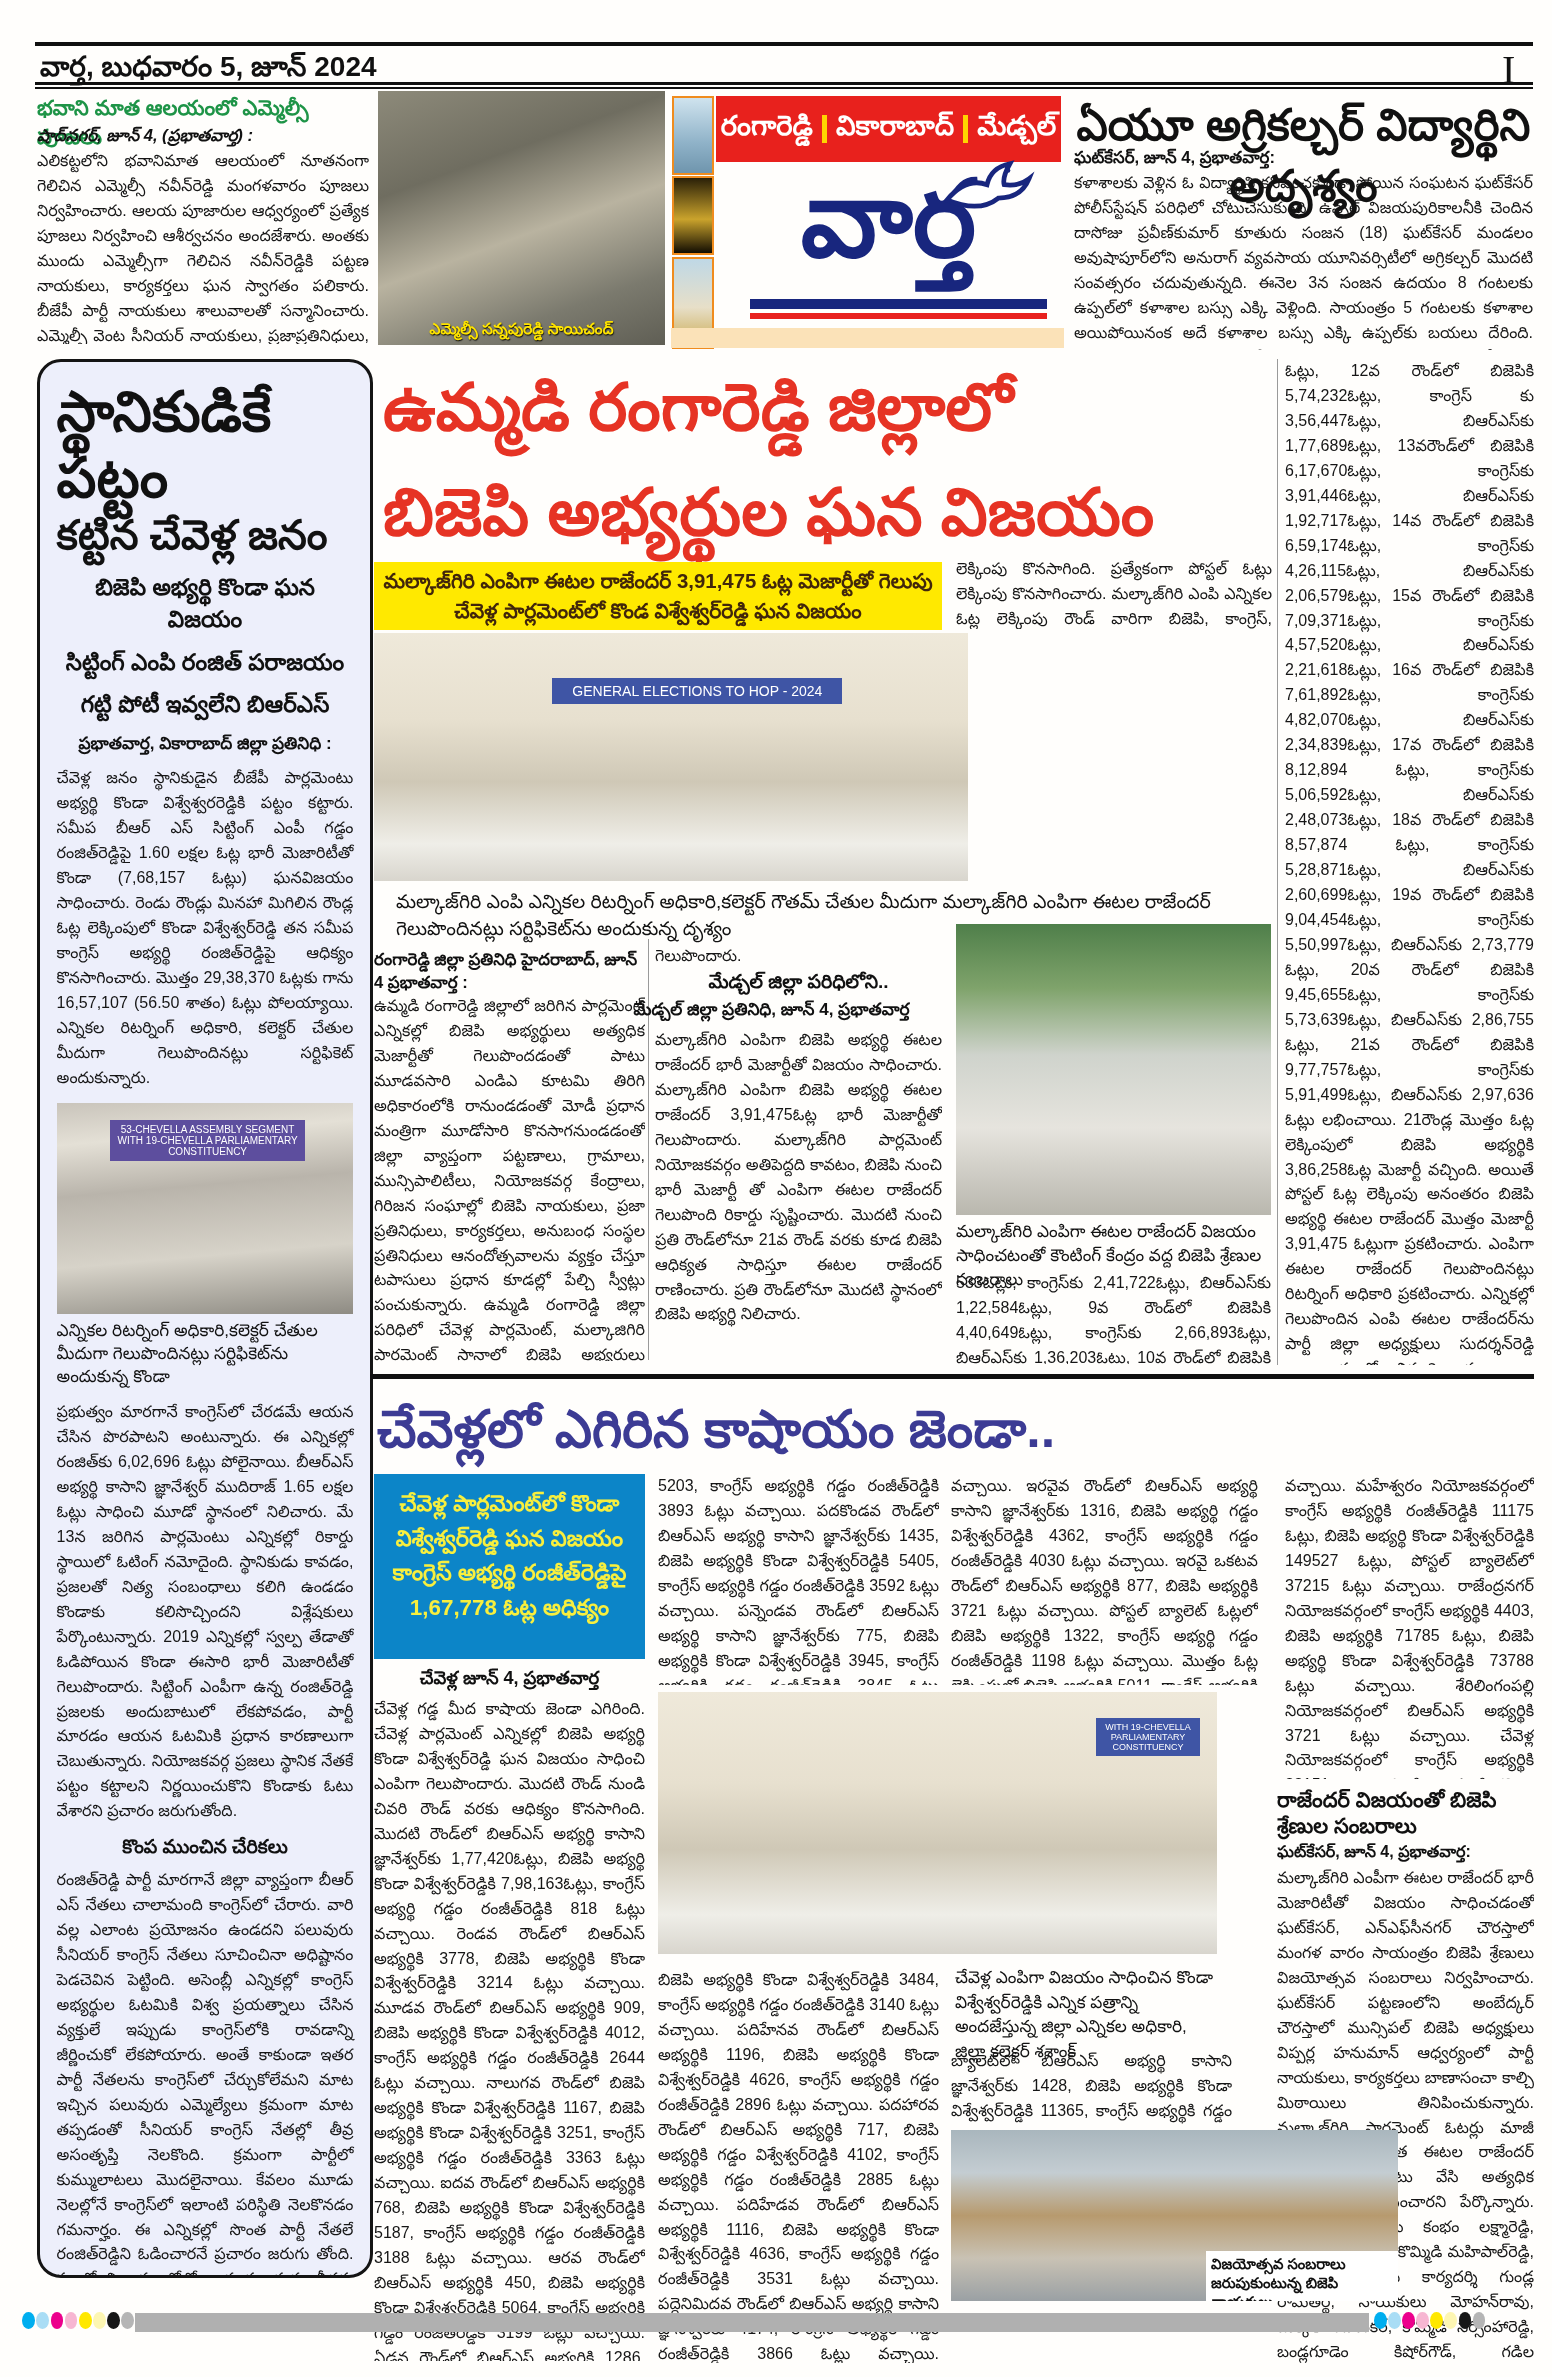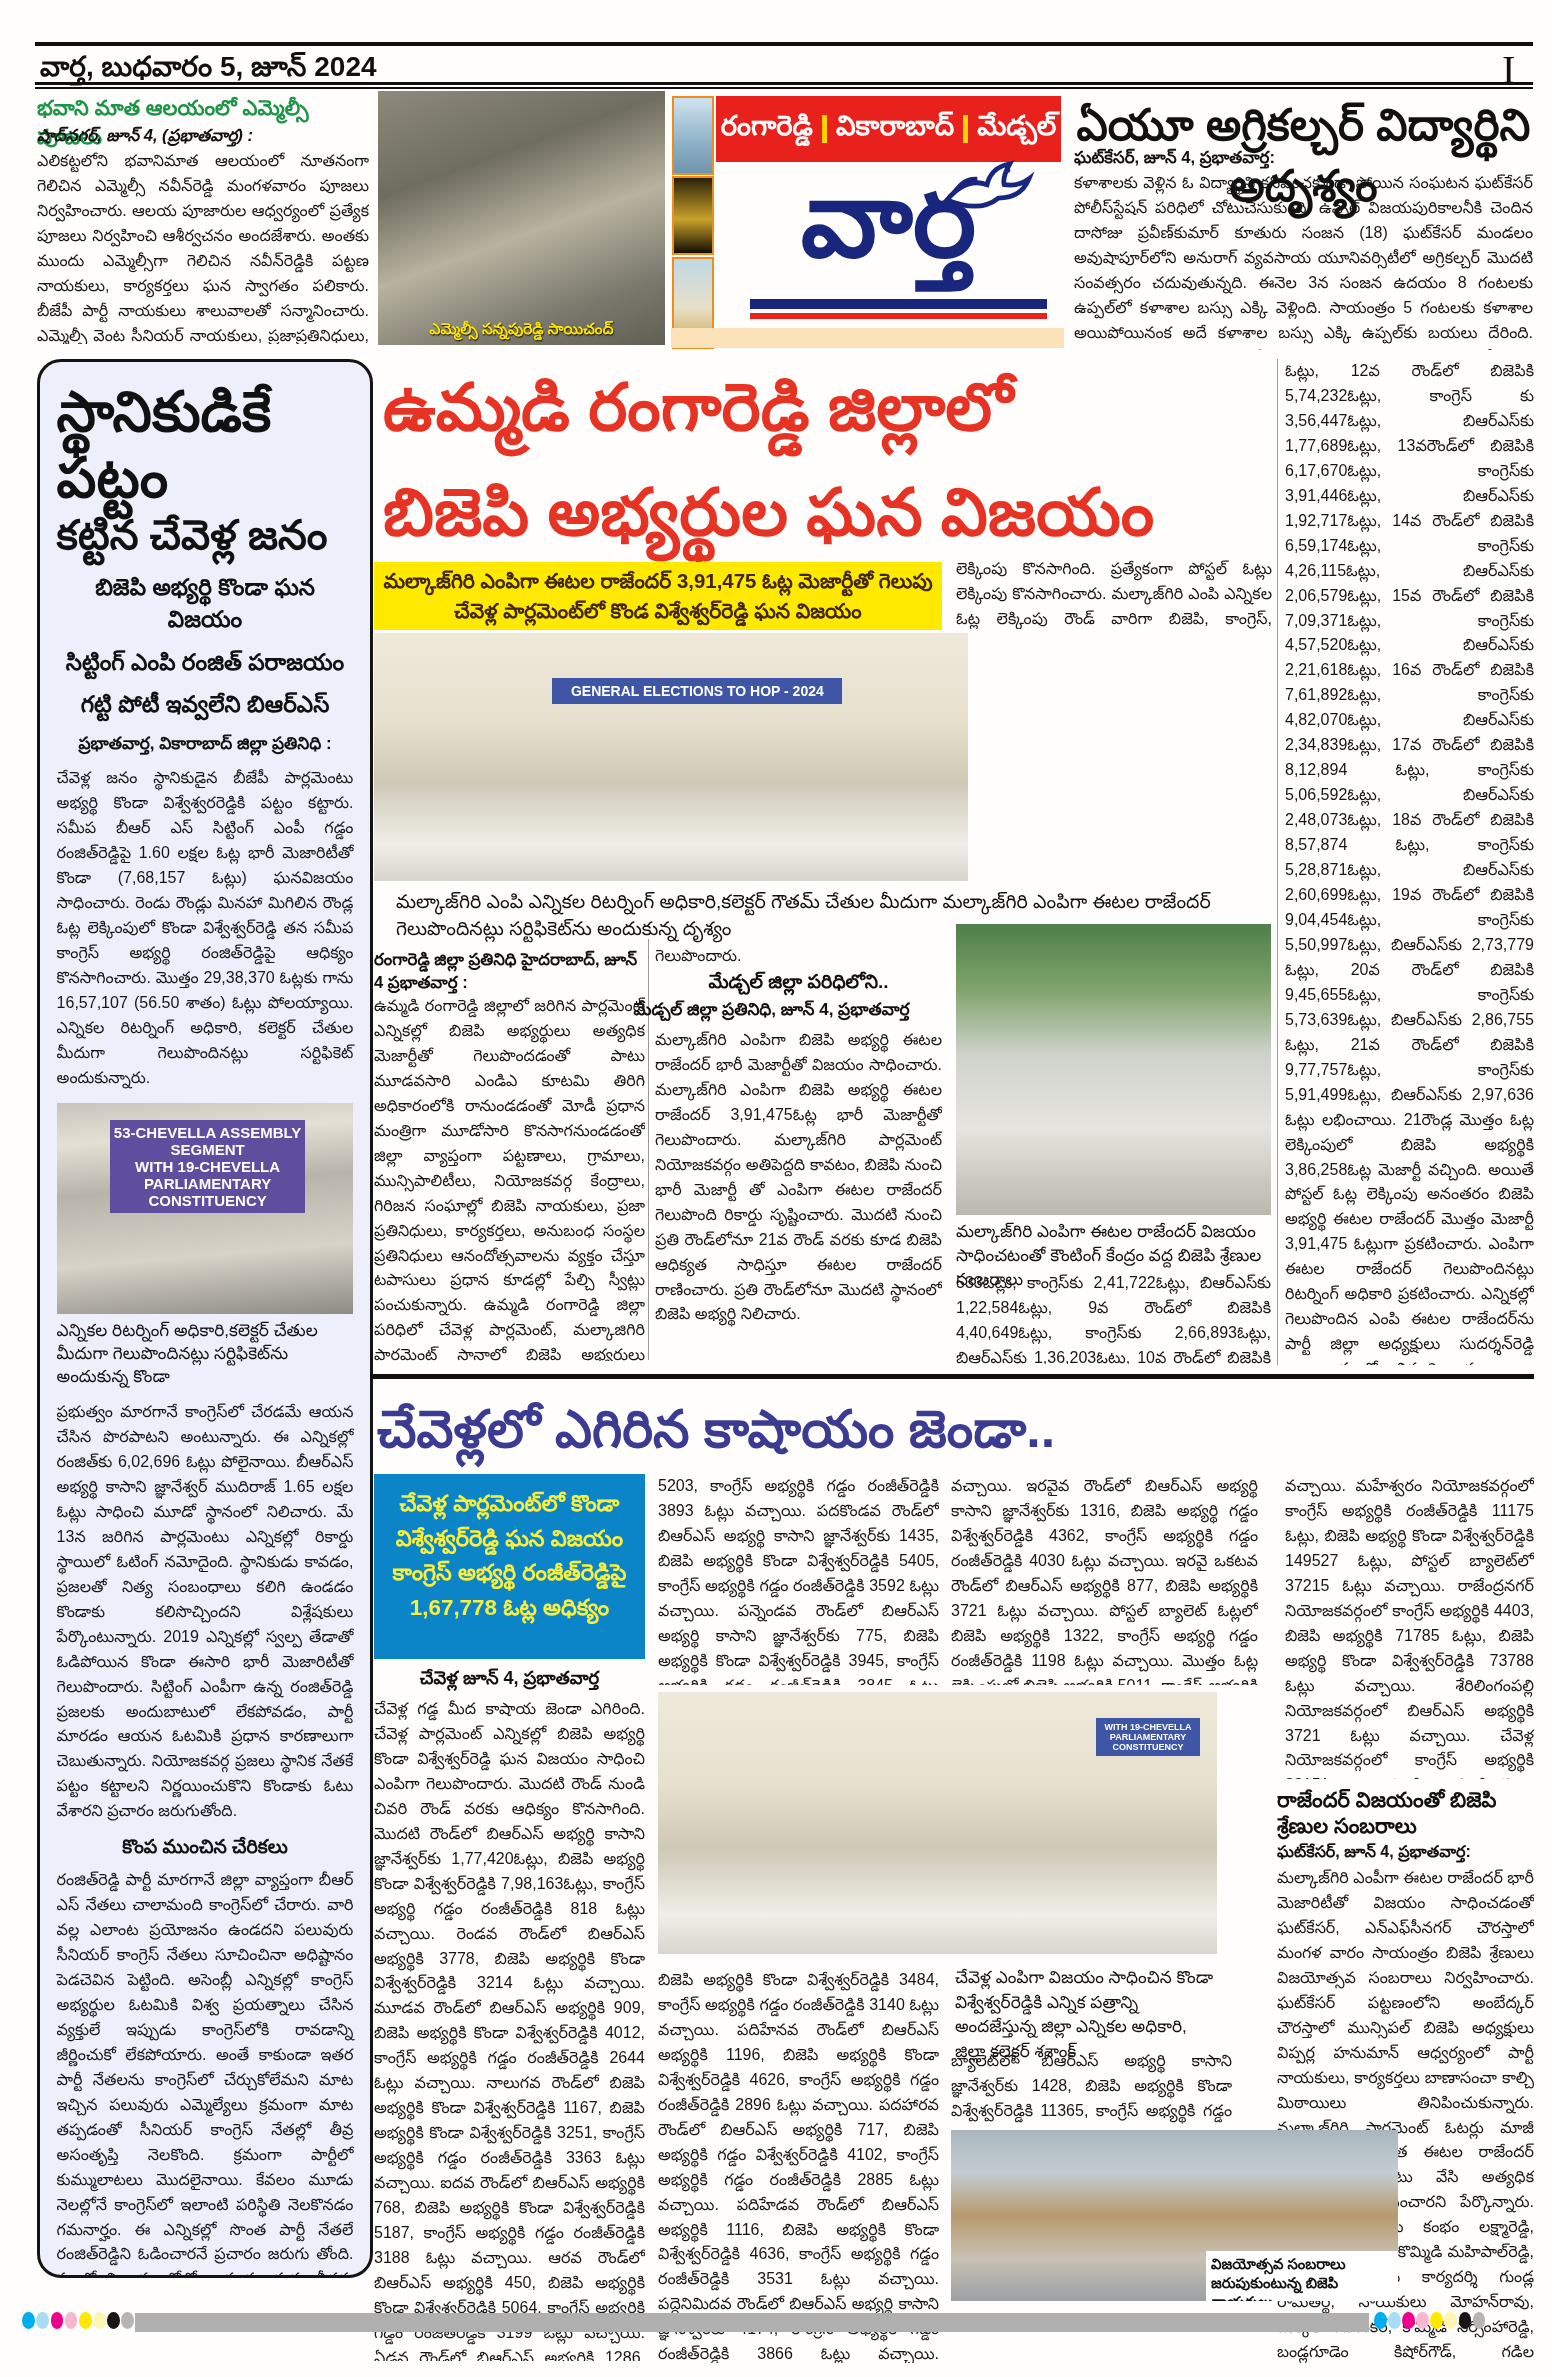--- a/index.html
+++ b/index.html
@@ -11,21 +11,21 @@
   .bold{font-weight:bold;}
   .center{text-align:center;}
   .pre{white-space:pre-line;}
   .photo{overflow:hidden;}
   .ph-a{background:linear-gradient(160deg,#8d8a7a 0%,#6f6d60 30%,#b9b3a0 55%,#7b7a6e 80%,#5f5e54 100%);}
   .ph-b{background:linear-gradient(175deg,#c9c4bb 0%,#e4e0d6 18%,#b9b4ab 40%,#d7d3c9 70%,#8e8b83 100%);}
   .ph-c{background:linear-gradient(180deg,#4f7f4a 0%,#7fa36b 22%,#cfd3cc 45%,#e6e4de 70%,#b9b7ae 100%);}
   .ph-d{background:linear-gradient(180deg,#efe9da 0%,#e7e0cf 35%,#cfc8b6 60%,#efeee8 85%,#d8d5cd 100%);}
   .ph-e{background:linear-gradient(180deg,#a9b6bd 0%,#c4cdd2 25%,#b79a6e 50%,#c9c2b4 75%,#9aa0a4 100%);}
   .thumb{border:2.6px solid #f08c1e;background:linear-gradient(180deg,#cfe3ee,#8fb2c8 60%,#6f95ad);}
-  .banner{background:#5d4e9e;color:#fff;text-align:center;font-weight:bold;}
+  .banner{background:#5d4e9e;color:#fff;text-align:center;font-weight:normal;}
   .dot{border-radius:50%;width:12.8px;height:17px;display:inline-block;margin-right:1.3px;vertical-align:middle;}
   .d1{background:#00aeef}.d2{background:#a9ddf5}.d3{background:#ec008c}.d4{background:#f7b6d2}
   .d5{background:#ffe800}.d6{background:#fdf6b2}.d7{background:#161616}.d8{background:#b5b5b5}
   .vr{background:#9a9a9a;width:1.3px;}
 </style>
 </head>
 <body>
 
 <div class="page">
 
@@ -72,21 +72,21 @@
     <div style="padding:16.6px 16.6px 0 16.6px;">
       <div class="bold" style="font-size:56px;line-height:1.18;">స్థానికుడికే పట్టం</div>
       <div class="bold" style="font-size:41px;line-height:1.18;">కట్టిన చేవెళ్ల జనం</div>
       <div class="bold center" style="font-size:23px;margin-top:15.3px;">బిజెపి అభ్యర్థి కొండా ఘన విజయం</div>
       <div class="bold center" style="font-size:23px;margin-top:10.2px;">సిట్టింగ్ ఎంపి రంజిత్ పరాజయం</div>
       <div class="bold center" style="font-size:23px;margin-top:10.2px;">గట్టి పోటీ ఇవ్వలేని బిఆర్ఎస్</div>
       <div class="bold center" style="font-size:17px;margin-top:11.5px;">ప్రభాతవార్త, వికారాబాద్ జిల్లా ప్రతినిధి :</div>
       <div class="bt" style="margin-top:9px;">చేవెళ్ల జనం స్థానికుడైన బీజేపీ పార్లమెంటు అభ్యర్థి కొండా విశ్వేశ్వరరెడ్డికి పట్టం కట్టారు. సమీప బీఆర్ ఎస్ సిట్టింగ్ ఎంపీ గడ్డం రంజిత్‌రెడ్డిపై 1.60 లక్షల ఓట్ల భారీ మెజారిటీతో కొండా (7,68,157 ఓట్లు) ఘనవిజయం సాధించారు. రెండు రౌండ్లు మినహా మిగిలిన రౌండ్ల ఓట్ల లెక్కింపులో కొండా విశ్వేశ్వర్‌రెడ్డి తన సమీప కాంగ్రెస్ అభ్యర్థి రంజిత్‌రెడ్డిపై ఆధిక్యం కొనసాగించారు. మొత్తం 29,38,370 ఓట్లకు గాను 16,57,107 (56.50 శాతం) ఓట్లు పోలయ్యాయి. ఎన్నికల రిటర్నింగ్ అధికారి, కలెక్టర్ చేతుల మీదుగా గెలుపొందినట్లు సర్టిఫికెట్ అందుకున్నారు.</div>
 
       <div class="photo ph-b" style="margin-top:12.8px;width:100%;height:211px;position:relative;">
-        <div class="banner" style="position:absolute;left:18%;top:8%;width:64%;padding:3.8px 2.6px;font-size:15px;">
+        <div class="banner" style="position:absolute;left:18%;top:8%;width:64%;padding:3.8px 2.6px;font-size:10px;">
           <div>53-CHEVELLA ASSEMBLY SEGMENT</div>
           <div>WITH 19-CHEVELLA PARLIAMENTARY CONSTITUENCY</div>
         </div>
       </div>
       <div class="cap" style="font-size:17px;margin-top:6.4px;">ఎన్నికల రిటర్నింగ్ అధికారి,కలెక్టర్ చేతుల మీదుగా గెలుపొందినట్లు సర్టిఫికెట్‌ను అందుకున్న కొండా</div>
 
       <div class="bt" style="margin-top:10.2px;">ప్రభుత్వం మారగానే కాంగ్రెస్‌లో చేరడమే ఆయన చేసిన పొరపాటని అంటున్నారు. ఈ ఎన్నికల్లో రంజిత్‌కు 6,02,696 ఓట్లు పోలైనాయి. బీఆర్ఎస్ అభ్యర్థి కాసాని జ్ఞానేశ్వర్ ముదిరాజ్ 1.65 లక్షల ఓట్లు సాధించి మూడో స్థానంలో నిలిచారు. మే 13న జరిగిన పార్లమెంటు ఎన్నికల్లో రికార్డు స్థాయిలో ఓటింగ్ నమోదైంది. స్థానికుడు కావడం, ప్రజలతో నిత్య సంబంధాలు కలిగి ఉండడం కొండాకు కలిసొచ్చిందని విశ్లేషకులు పేర్కొంటున్నారు. 2019 ఎన్నికల్లో స్వల్ప తేడాతో ఓడిపోయిన కొండా ఈసారి భారీ మెజారిటీతో గెలుపొందారు. సిట్టింగ్ ఎంపీగా ఉన్న రంజిత్‌రెడ్డి ప్రజలకు అందుబాటులో లేకపోవడం, పార్టీ మారడం ఆయన ఓటమికి ప్రధాన కారణాలుగా చెబుతున్నారు. నియోజకవర్గ ప్రజలు స్థానిక నేతకే పట్టం కట్టాలని నిర్ణయించుకొని కొండాకు ఓటు వేశారని ప్రచారం జరుగుతోంది.</div>
       <div class="bold center" style="font-size:19px;margin-top:11.5px;">కొంప ముంచిన చేరికలు</div>
       <div class="bt" style="margin-top:6.4px;">రంజిత్‌రెడ్డి పార్టీ మారగానే జిల్లా వ్యాప్తంగా బీఆర్ ఎస్ నేతలు చాలామంది కాంగ్రెస్‌లో చేరారు. వారి వల్ల ఎలాంట ప్రయోజనం ఉండదని పలువురు సీనియర్ కాంగ్రెస్ నేతలు సూచించినా అధిష్టానం పెడచెవిన పెట్టింది. అసెంబ్లీ ఎన్నికల్లో కాంగ్రెస్ అభ్యర్థుల ఓటమికి విశ్వ ప్రయత్నాలు చేసిన వ్యక్తులే ఇప్పుడు కాంగ్రెస్‌లోకి రావడాన్ని జీర్ణించుకో లేకపోయారు. అంతే కాకుండా ఇతర పార్టీ నేతలను కాంగ్రెస్‌లో చేర్చుకోలేమని మాట ఇచ్చిన పలువురు ఎమ్మెల్యేలు క్రమంగా మాట తప్పడంతో సీనియర్ కాంగ్రెస్ నేతల్లో తీవ్ర అసంతృప్తి నెలకొంది. క్రమంగా పార్టీలో కుమ్ములాటలు మొదలైనాయి. కేవలం మూడు నెలల్లోనే కాంగ్రెస్‌లో ఇలాంటి పరిస్థితి నెలకొనడం గమనార్హం. ఈ ఎన్నికల్లో సొంత పార్టీ నేతలే రంజిత్‌రెడ్డిని ఓడించారనే ప్రచారం జరుగు తోంది. ప్రజల్లో విశ్వాసం కోల్పోయిన పలువురు లీడర్లు కాంగ్రెస్‌లో చేరి రంజిత్‌కు నష్టం చేశారని పలువురు పేర్కొంటున్నారు.</div>
     </div>

